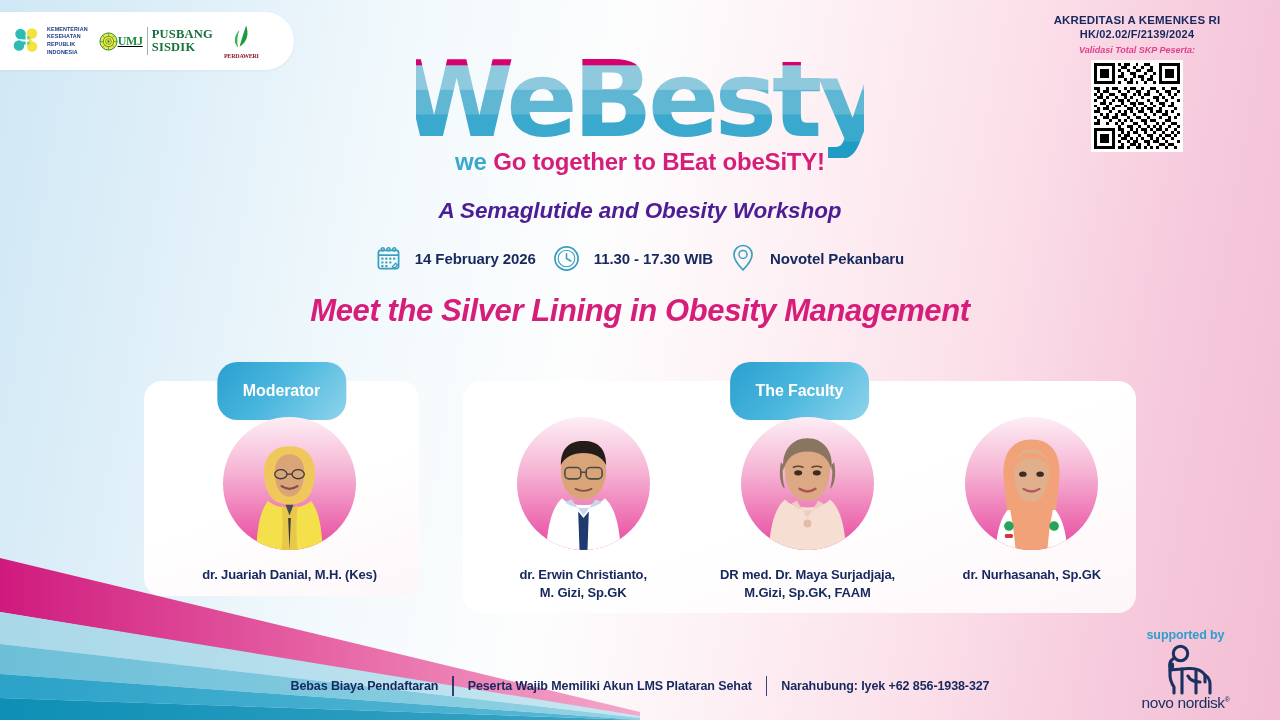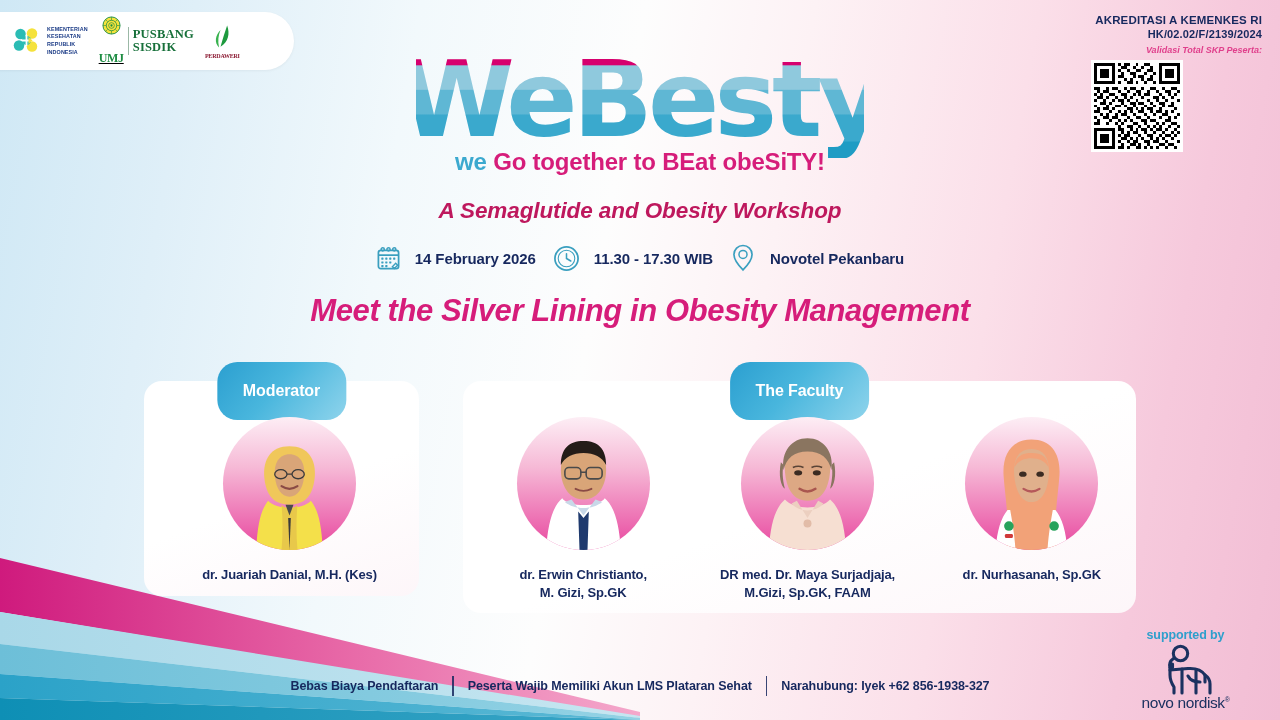--- a/index.html
+++ b/index.html
@@ -33,51 +33,51 @@
     padding-left:38px;
     z-index:6;
     box-shadow:0 1px 3px rgba(0,0,0,.05);
   }
   .kemenkes { display:flex; align-items:center; gap:5px; }
   .kemenkes-txt {
     font-size:5.4px; line-height:1.42; font-weight:bold; color:#1b3b86;
     letter-spacing:.1px; white-space:pre-line;
   }
   .umj-wrap { display:flex; align-items:center; gap:4px; }
-  .umj-col { display:flex; flex-direction:column; align-items:center; gap:16px;text-decoration:underline; }
+  .umj-col { display:flex; flex-direction:row; align-items:center; gap:0px;text-decoration:underline; }
   .umj-txt { font-family:"Liberation Serif", serif; font-size:12px; font-weight:bold; color:#1d8c42; letter-spacing:-.3px; }
   .umj-div { width:1px; height:28px; background:#9bb8a6; }
   .pusbang {
     font-family:"Liberation Serif", serif; font-size:12.5px; font-weight:bold;
     color:#17703a; line-height:1.04; letter-spacing:.2px;
   }
   .perdaweri { display:flex; flex-direction:column; align-items:center; gap:1px; }
   .perdaweri-txt {
     font-family:"Liberation Serif", serif; font-size:6px; font-weight:bold;
     color:#8c1a33; letter-spacing:-.2px;
   }
 
   
-  .accred { position:absolute; right:18px; top:14px; width:250px; text-align:right; z-index:6; }
+  .accred { position:absolute; right:18px; top:14px; width:250px; text-align:center; z-index:6; }
   .accred-l1 { font-size:11.5px; font-weight:bold; color:#16285e; letter-spacing:.15px; }
   .accred-l2 { font-size:11px; font-weight:bold; color:#16285e; margin-top:2px; letter-spacing:.15px; }
   .accred-l3 { font-size:9px; font-weight:bold; font-style:italic; color:#e0408c; margin-top:5px; }
   .qr-box { width:92px; height:92px; background:#fff; margin:5px auto 0; padding:3px; }
   .qr-box svg { display:block; width:100%; height:100%; }
 
   
   .hero { position:absolute; left:0; right:0; top:46px; text-align:center; z-index:5; }
   .webesty { height:112px; display:block; margin:0 auto; }
   .tagline { margin-top:-10px; font-size:24px; font-weight:bold; letter-spacing:-.2px; }
   .tagline .we { color:#3ba9cf; }
   .tagline .rest { color:#d61d7a; }
 
   .subtitle {
     margin-top:22px; font-size:22.5px; font-weight:bold; font-style:italic;
-    color:#be185d; letter-spacing:-.1px;
+    color:#4c1d95; letter-spacing:-.1px;
   }
 
   
   .event-row {
     margin-top:20px; display:flex; align-items:center; justify-content:center; gap:17px;
   }
   .event-item { display:flex; align-items:center; gap:14px; }
   .event-item .ico { flex:0 0 auto; display:flex; }
   .event-item .txt { font-size:15px; font-weight:bold; color:#16285e; letter-spacing:-.1px; }
 

